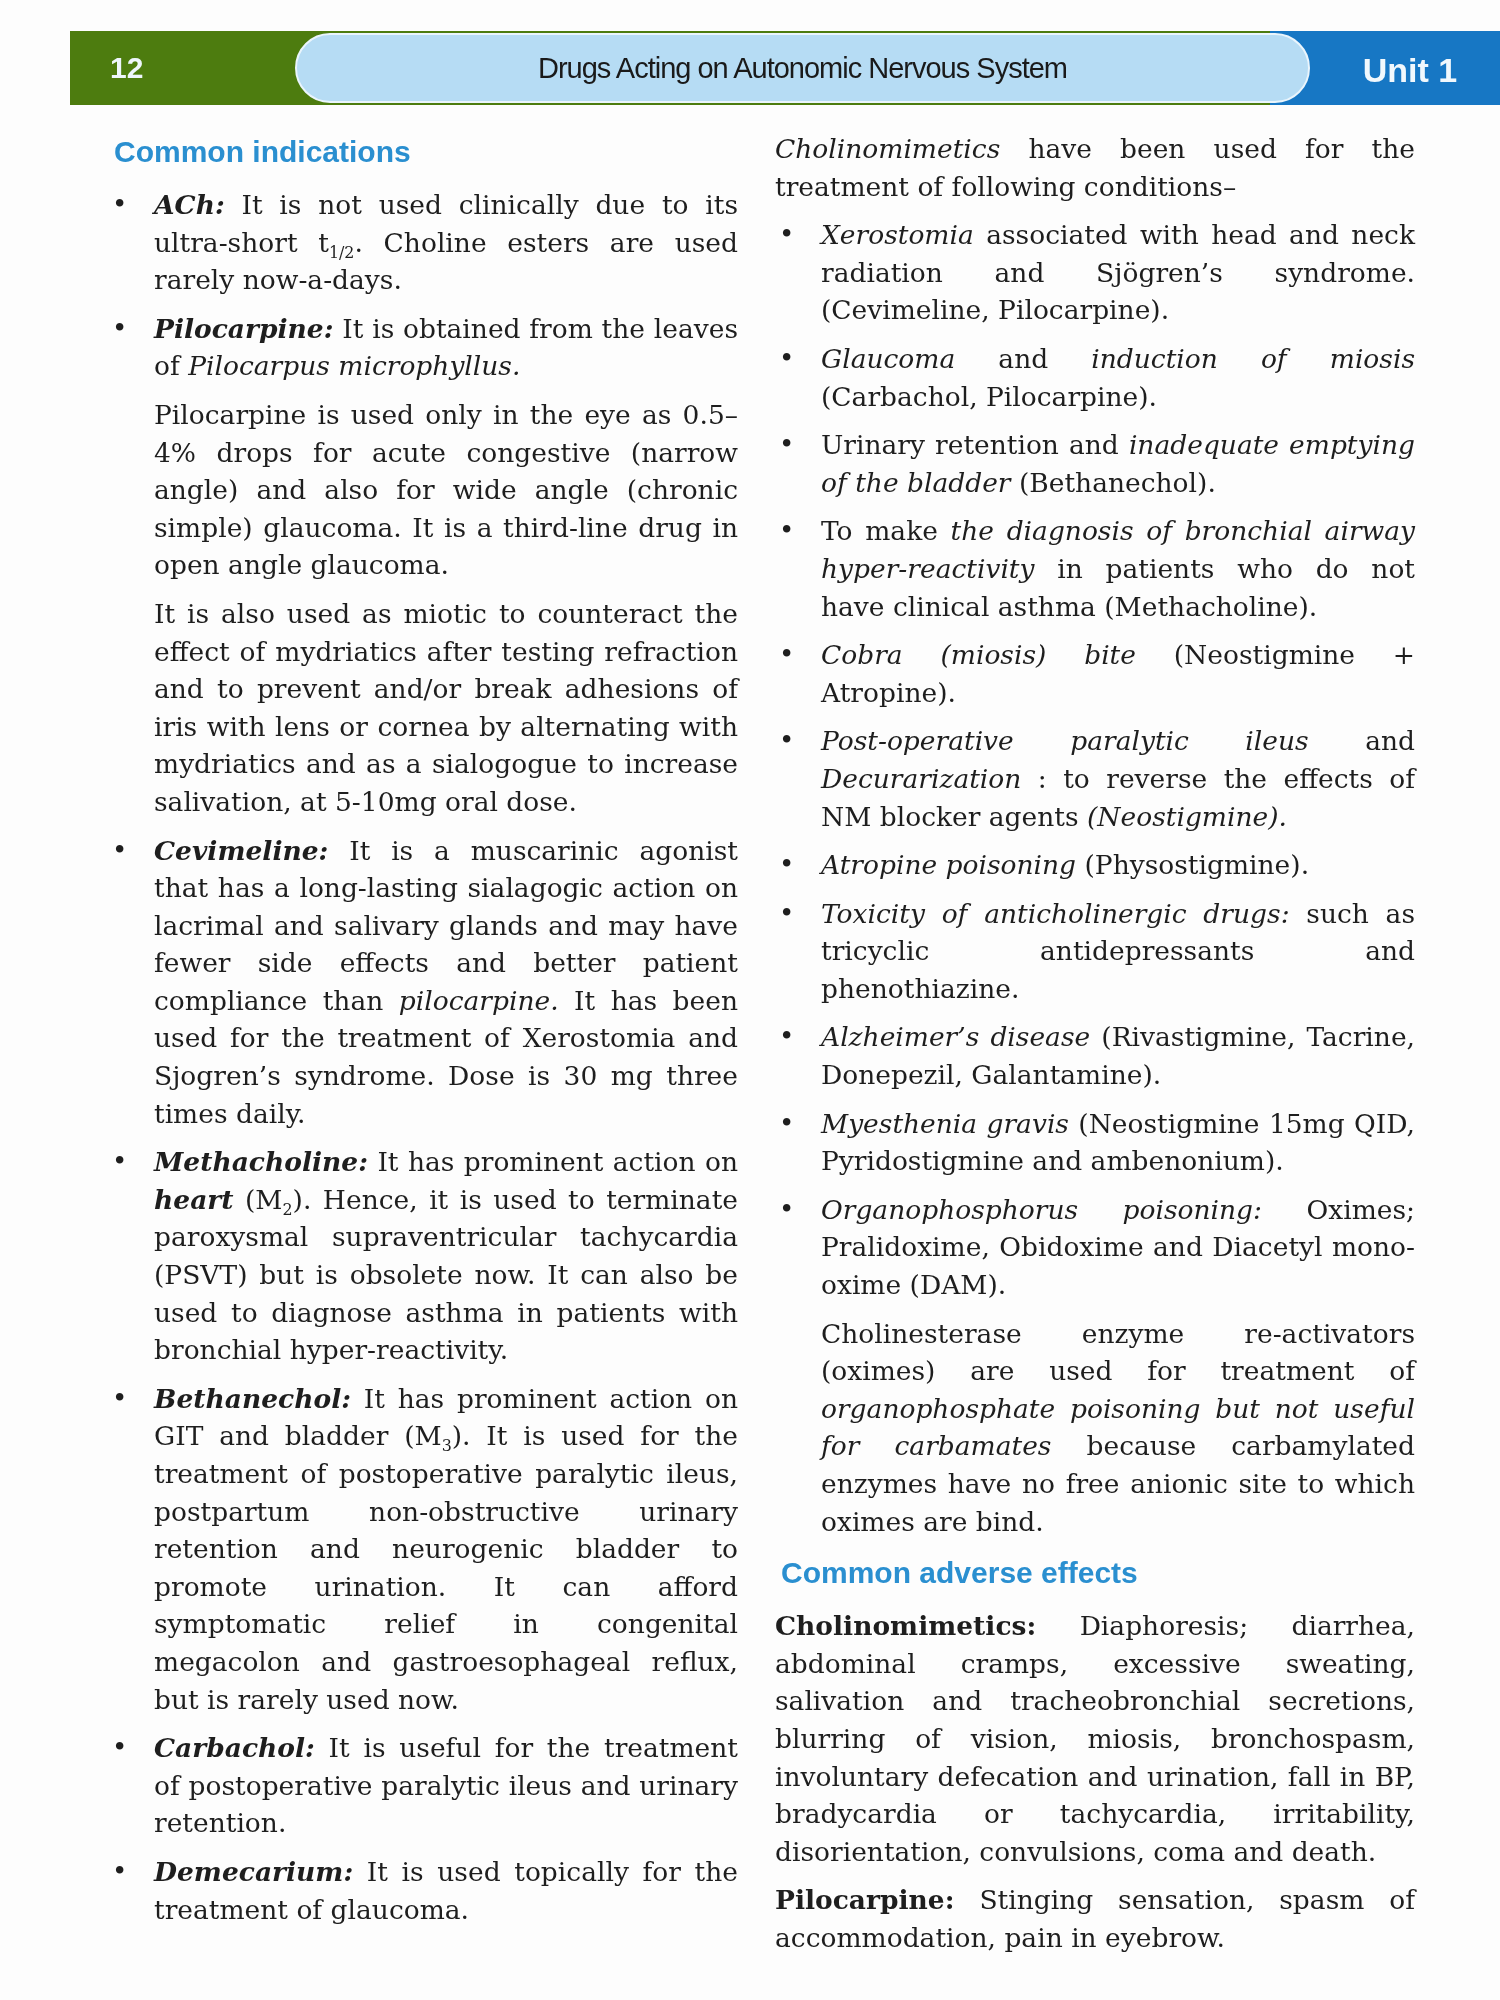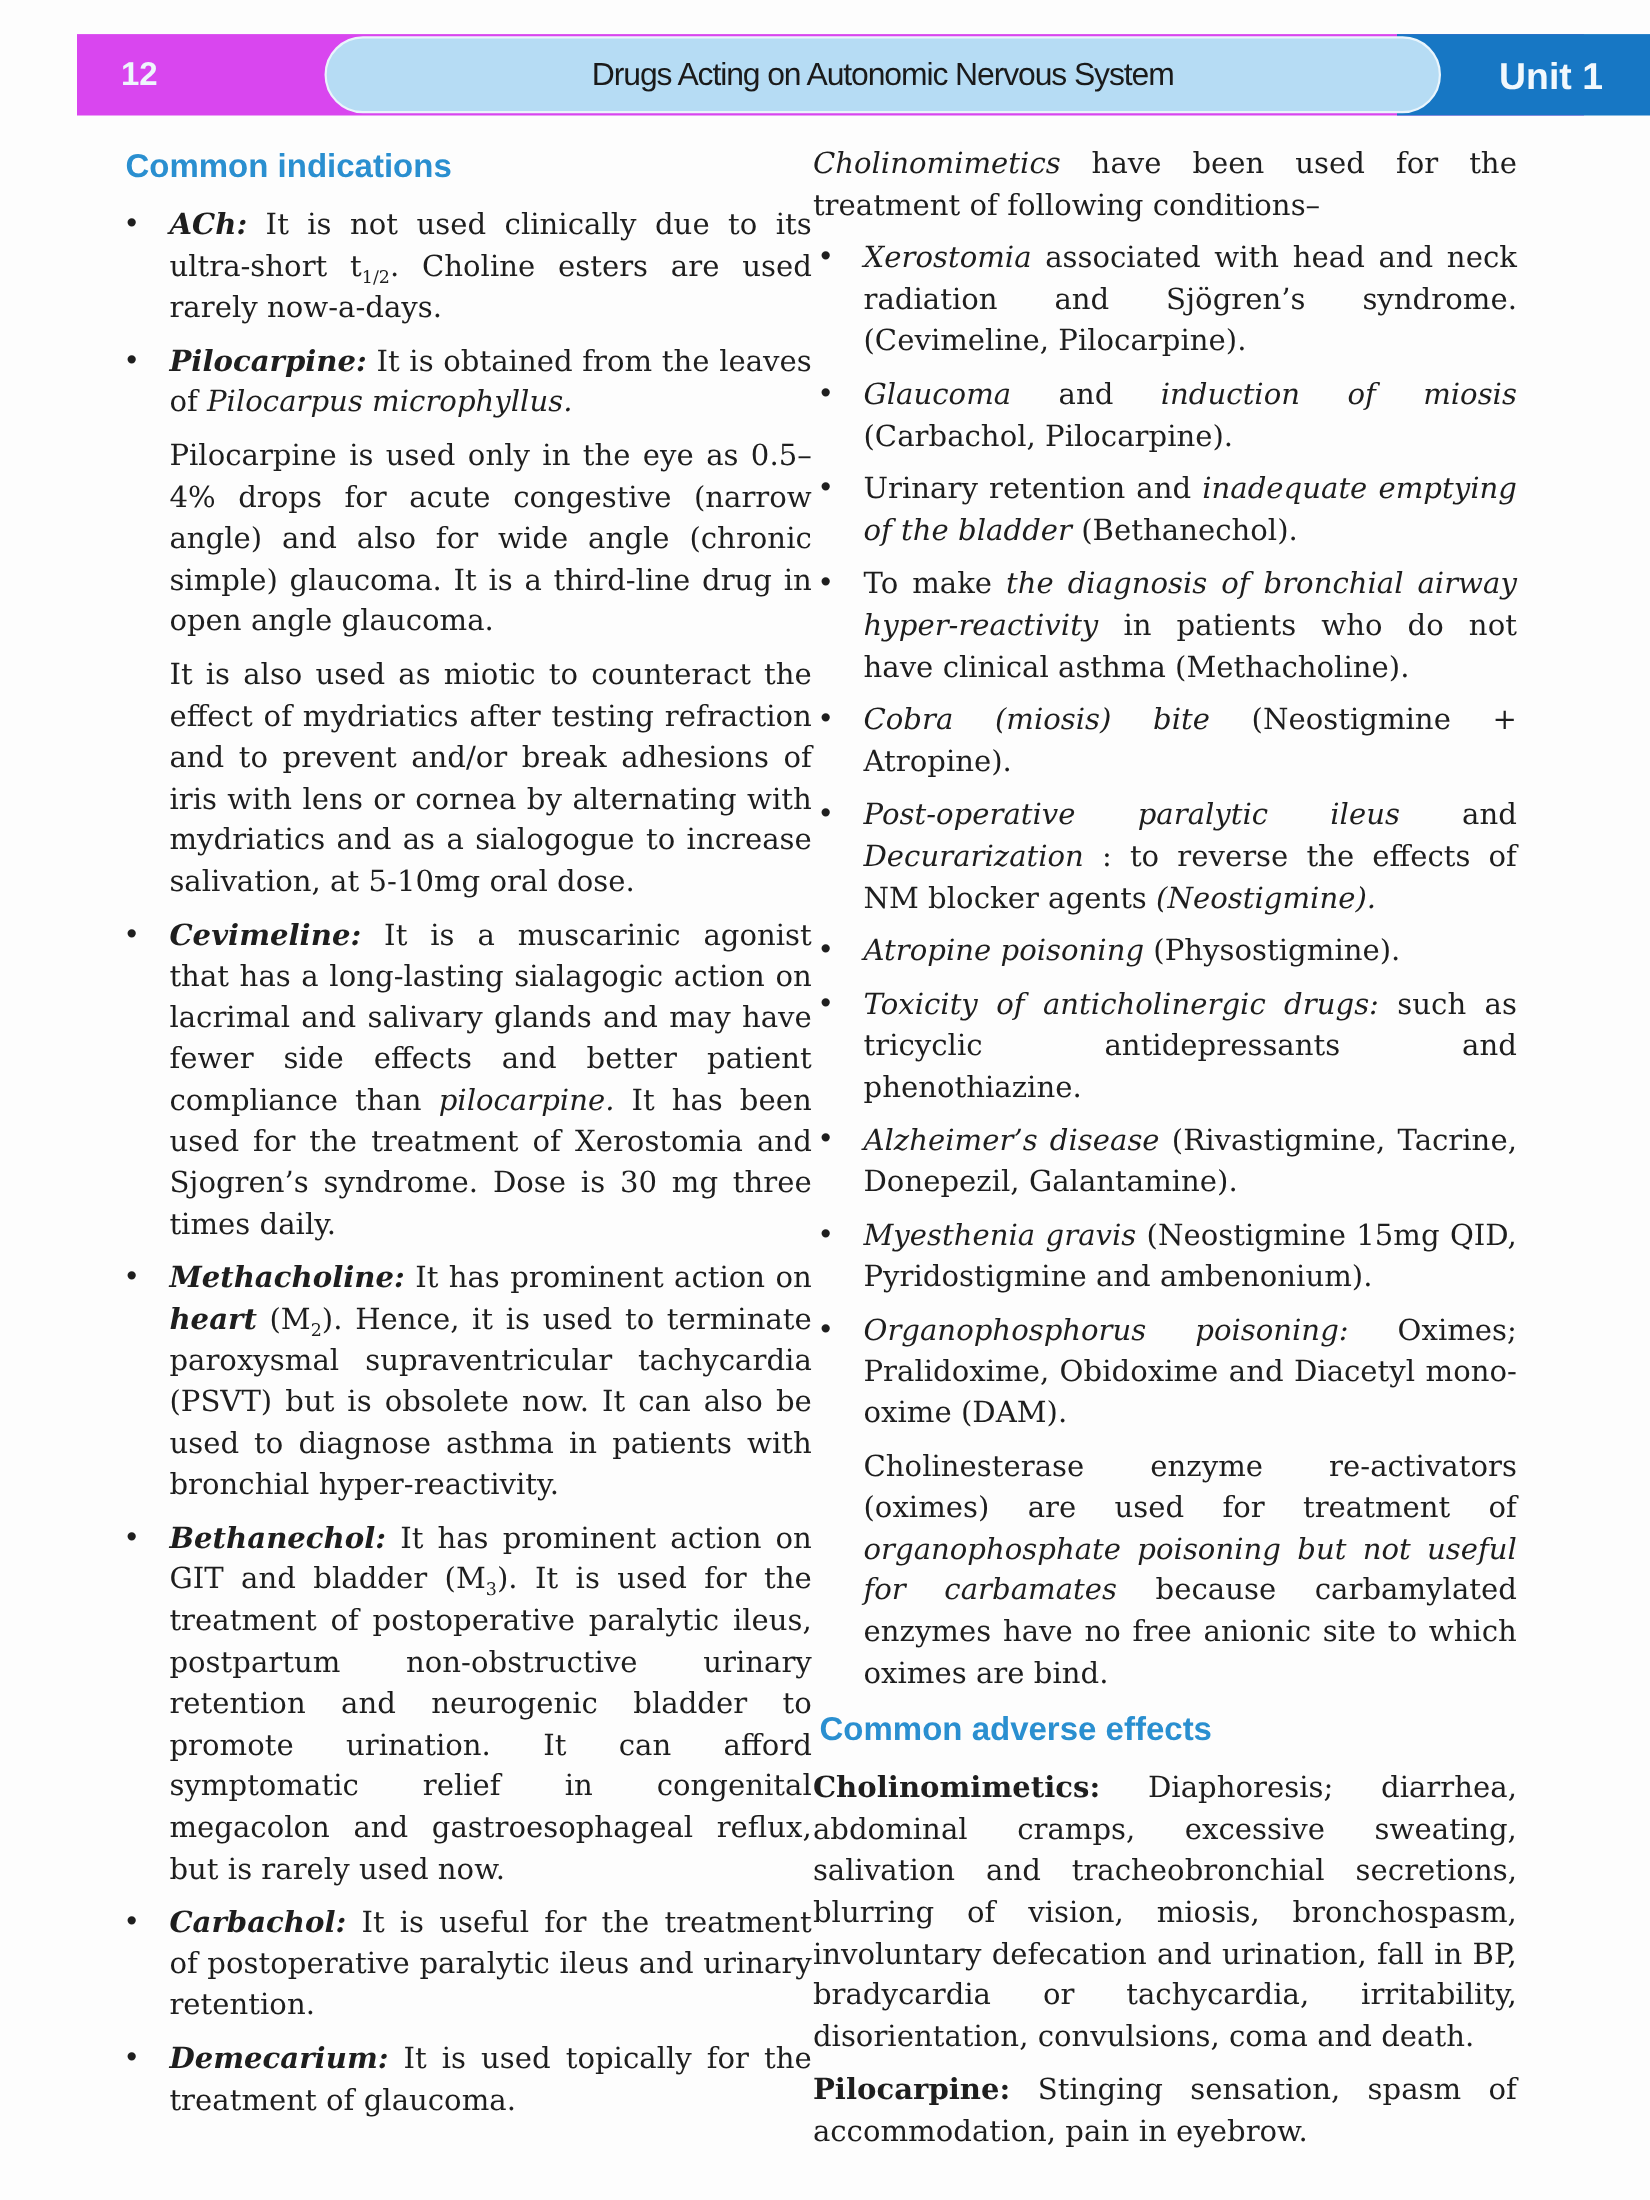--- a/index.html
+++ b/index.html
@@ -6,21 +6,21 @@
     body {
       width: 1500px; height: 2000px;
       background: #fdfdfd;
       font-family: "DejaVu Serif", "Liberation Serif", serif;
       color: #1e1e1e;
       position: relative;
       overflow: hidden;
     }
     .header {
       position: absolute; left: 70px; top: 31px; width: 1370px; height: 74px;
-      background: #d946ef;
+      background: #4d7c0f;
     }
     .header .page-num {
       position: absolute; left: 40px; top: 0; height: 74px; line-height: 74px;
       font-family: "Liberation Sans", sans-serif; font-weight: bold; font-size: 30px; color: #eef6fc;
     }
     .header .pill {
       position: absolute; left: 225px; top: 2px; width: 1015px; height: 70px;
       background: #b6dcf4; border-radius: 40px;
       border: 2px solid #eaf5fc;
       box-sizing: border-box;
@@ -40,21 +40,21 @@
       position: absolute; left: 1240px; top: 0; width: 200px; height: 74px; line-height: 78px;
       text-align: center; font-family: "Liberation Sans", sans-serif; font-weight: bold;
       font-size: 34px; color: #f1f8fd; z-index: 3;
     }
     .col {
       position: absolute; top: 130px;
       font-size: 26.5px; line-height: 37.6px;
       text-align: justify;
     }
     .col.left { left: 108px; width: 630px; }
-    .col.right { left: 739px; width: 640px; }
+    .col.right { left: 775px; width: 640px; }
     h2 {
       font-family: "Liberation Sans", sans-serif; font-weight: bold;
       color: #2a8fd0; font-size: 30px; margin: 0 0 12px 6px; line-height: 44px;
     }
     ul { list-style: none; margin: 0; padding: 0; }
     li { position: relative; padding-left: 46px; margin-bottom: 11px; }
     li .bullet {
       position: absolute; left: 4px; top: 0; font-size: 26px;
     }
     p { margin: 0 0 11px 0; }

